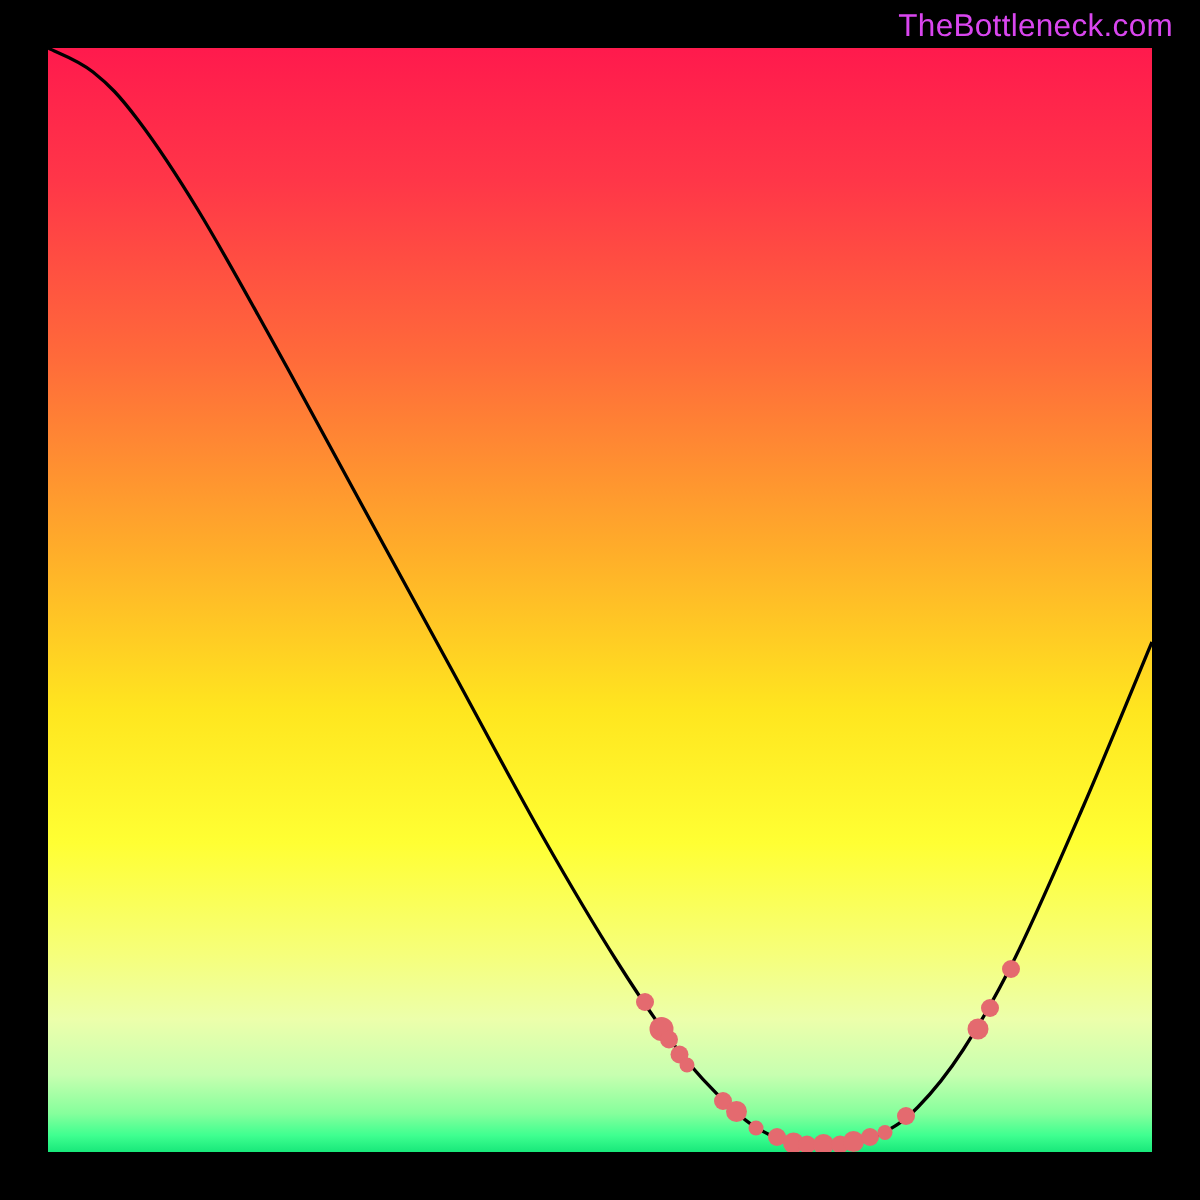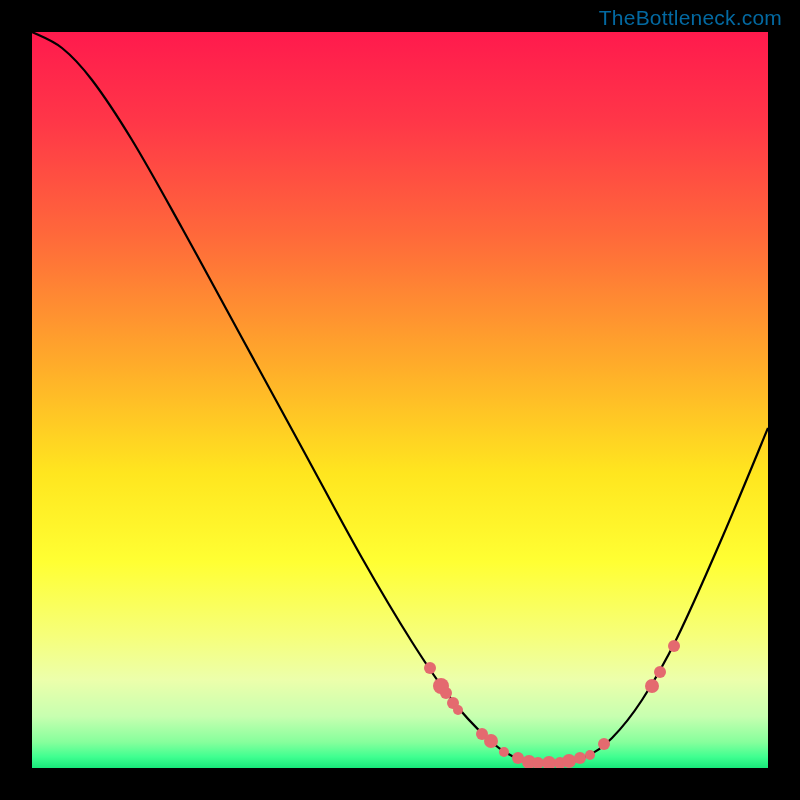--- a/index.html
+++ b/index.html
@@ -23,21 +23,21 @@
     position: absolute;
     left: 0;
     top: 0;
     width: 736px;
     height: 736px;
   }
   .watermark {
     position: absolute;
     top: 6px;
     right: 18px;
-    color: #0369a1;
+    color: #d946ef;
     font-size: 21px;
     font-weight: 500;
     letter-spacing: 0.2px;
   }
   svg {
     position: absolute;
     left: 0;
     top: 0;
   }
 </style>

